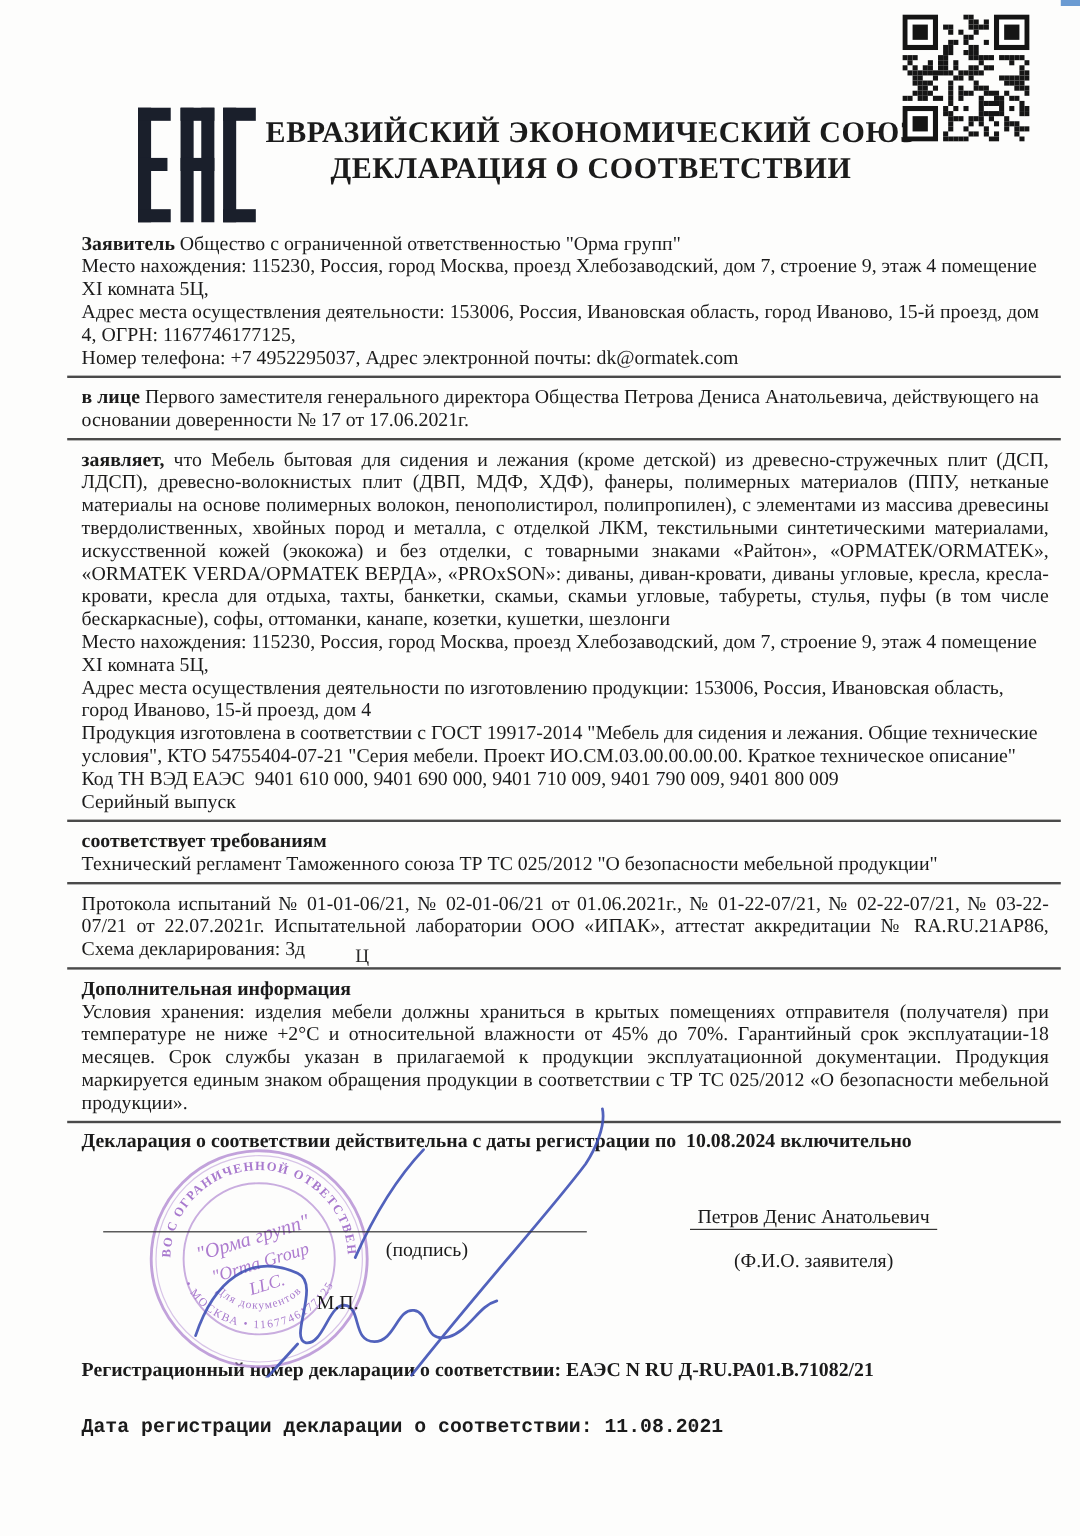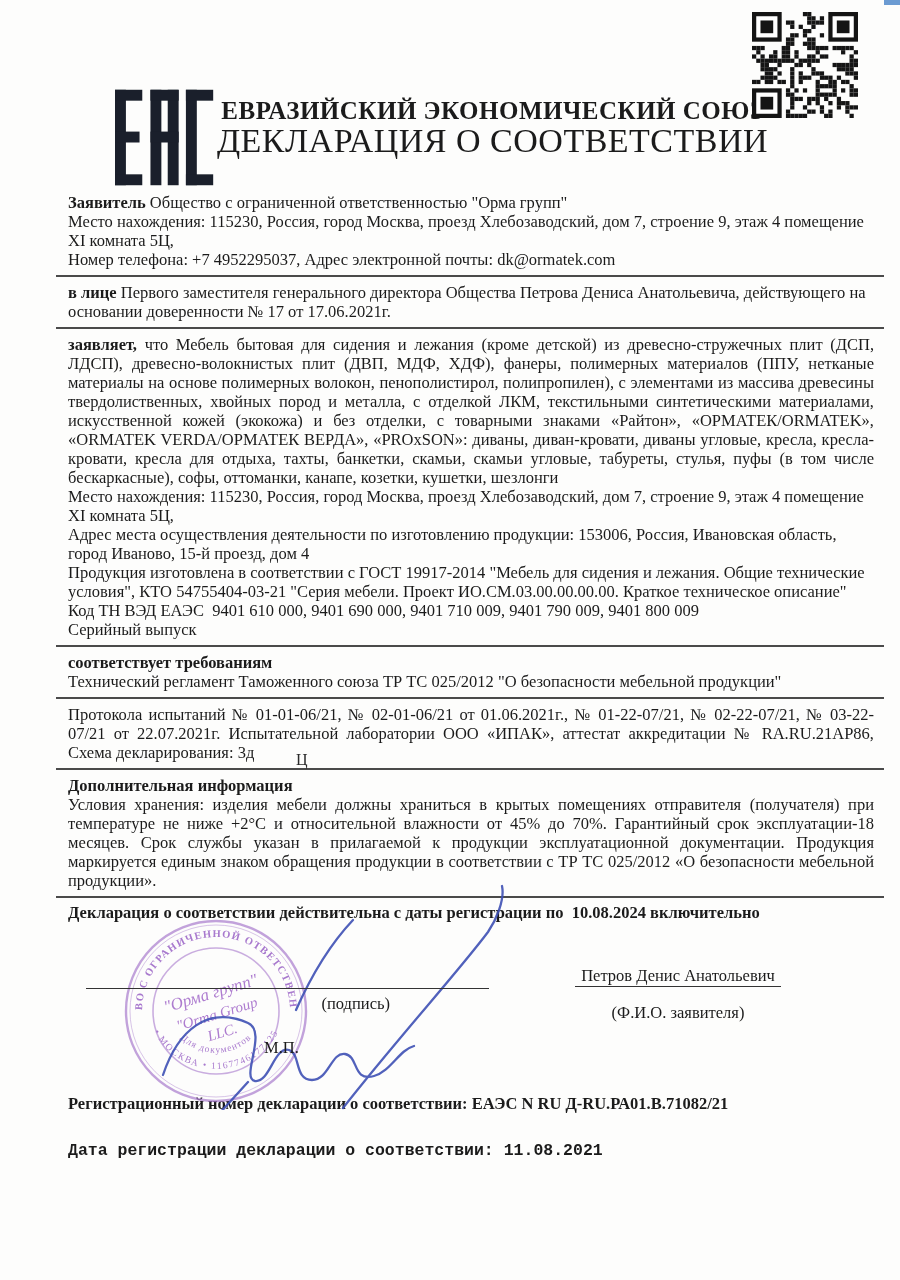--- a/index.html
+++ b/index.html
@@ -6,21 +6,21 @@
   .page{
     position:relative;width:900px;height:1280px;margin:0 auto;
     background:#fdfdfc;overflow:hidden;
     font-family:"Liberation Serif","DejaVu Serif",serif;
     color:#1b1b1b;font-size:16.5px;line-height:19px;
   }
   
   .eac-logo{position:absolute;left:115px;top:85px;width:100px;height:105px;}
   .header-title{position:absolute;left:205px;top:96px;width:575px;text-align:center;}
   .title-l1{font-weight:bold;font-size:25px;line-height:30px;letter-spacing:.5px;white-space:nowrap;}
-  .title-l2{font-weight:normal;font-size:34px;line-height:30px;letter-spacing:.5px;white-space:nowrap;}
+  .title-l2{font-weight:bold;font-size:25px;line-height:30px;letter-spacing:.5px;white-space:nowrap;}
   .qr{position:absolute;left:752px;top:12px;width:106px;height:106px;}
   .corner-mark{position:absolute;left:884px;top:0;width:16px;height:5px;background:#6b9bd2;}
   
   .content{position:absolute;left:68px;top:192px;width:806px;}
   .p{margin:0;text-align:left;}
   .just{text-align:justify;}
   .rule{border-top:2px solid #4a4a4a;margin:4px 0 5px -12px;width:calc(100% + 22px);}
   .sec{position:relative;padding:1px 0 2px;}
   b{font-weight:bold;}
   .pre{white-space:pre-wrap;}
@@ -277,34 +277,35 @@
         <rect x="0" y="72" width="28" height="28" fill="#151515"></rect>
         <rect x="4" y="76" width="20" height="20" fill="#fff"></rect>
         <rect x="8" y="80" width="12" height="12" fill="#151515"></rect>
       </svg></div>
 
   <div class="content">
 
     <div class="sec">
       <p class="p"><b>Заявитель</b> <span>Общество с ограниченной ответственностью "Орма групп"</span></p>
       <p class="p">Место нахождения: 115230, Россия, город Москва, проезд Хлебозаводский, дом 7, строение 9, этаж 4 помещение XI комната 5Ц,</p>
+      <p class="p">Адрес места осуществления деятельности: 153006, Россия, Ивановская область, город Иваново, 15-й проезд, дом 4, ОГРН: 1167746177125,</p>
       <p class="p">Номер телефона: +7 4952295037, Адрес электронной почты: dk@ormatek.com</p>
     </div>
     <div class="rule"></div>
 
     <div class="sec">
       <p class="p"><b>в лице</b> <span>Первого заместителя генерального директора Общества Петрова Дениса Анатольевича, действующего на основании доверенности № 17 от 17.06.2021г.</span></p>
     </div>
     <div class="rule"></div>
 
     <div class="sec">
       <p class="p just"><b>заявляет,</b> <span>что Мебель бытовая для сидения и лежания (кроме детской) из древесно-стружечных плит (ДСП, ЛДСП), древесно-волокнистых плит (ДВП, МДФ, ХДФ), фанеры, полимерных материалов (ППУ, нетканые материалы на основе полимерных волокон, пенополистирол, полипропилен), с элементами из массива древесины твердолиственных, хвойных пород и металла, с отделкой ЛКМ, текстильными синтетическими материалами, искусственной кожей (экокожа) и без отделки, с товарными знаками «Райтон», «ОРМАТЕК/ORMATEK», «ORMATEK VERDA/ОРМАТЕК ВЕРДА», «PROxSON»: диваны, диван-кровати, диваны угловые, кресла, кресла-кровати, кресла для отдыха, тахты, банкетки, скамьи, скамьи угловые, табуреты, стулья, пуфы (в том числе бескаркасные), софы, оттоманки, канапе, козетки, кушетки, шезлонги</span></p>
       <p class="p">Место нахождения: 115230, Россия, город Москва, проезд Хлебозаводский, дом 7, строение 9, этаж 4 помещение XI комната 5Ц,</p>
       <p class="p">Адрес места осуществления деятельности по изготовлению продукции: 153006, Россия, Ивановская область, город Иваново, 15-й проезд, дом 4</p>
-      <p class="p">Продукция изготовлена в соответствии с ГОСТ 19917-2014 "Мебель для сидения и лежания. Общие технические условия", КТО 54755404-03-21 "Серия мебели. Проект ИО.СМ.03.00.00.00.00. Краткое техническое описание"</p>
+      <p class="p">Продукция изготовлена в соответствии с ГОСТ 19917-2014 "Мебель для сидения и лежания. Общие технические условия", КТО 54755404-07-21 "Серия мебели. Проект ИО.СМ.03.00.00.00.00. Краткое техническое описание"</p>
       <p class="p pre">Код ТН ВЭД ЕАЭС  9401 610 000, 9401 690 000, 9401 710 009, 9401 790 009, 9401 800 009</p>
       <p class="p">Серийный выпуск</p>
     </div>
     <div class="rule"></div>
 
     <div class="sec">
       <p class="p"><b>соответствует требованиям</b></p>
       <p class="p">Технический регламент Таможенного союза ТР ТС 025/2012 "О безопасности мебельной продукции"</p>
     </div>
     <div class="rule"></div>

